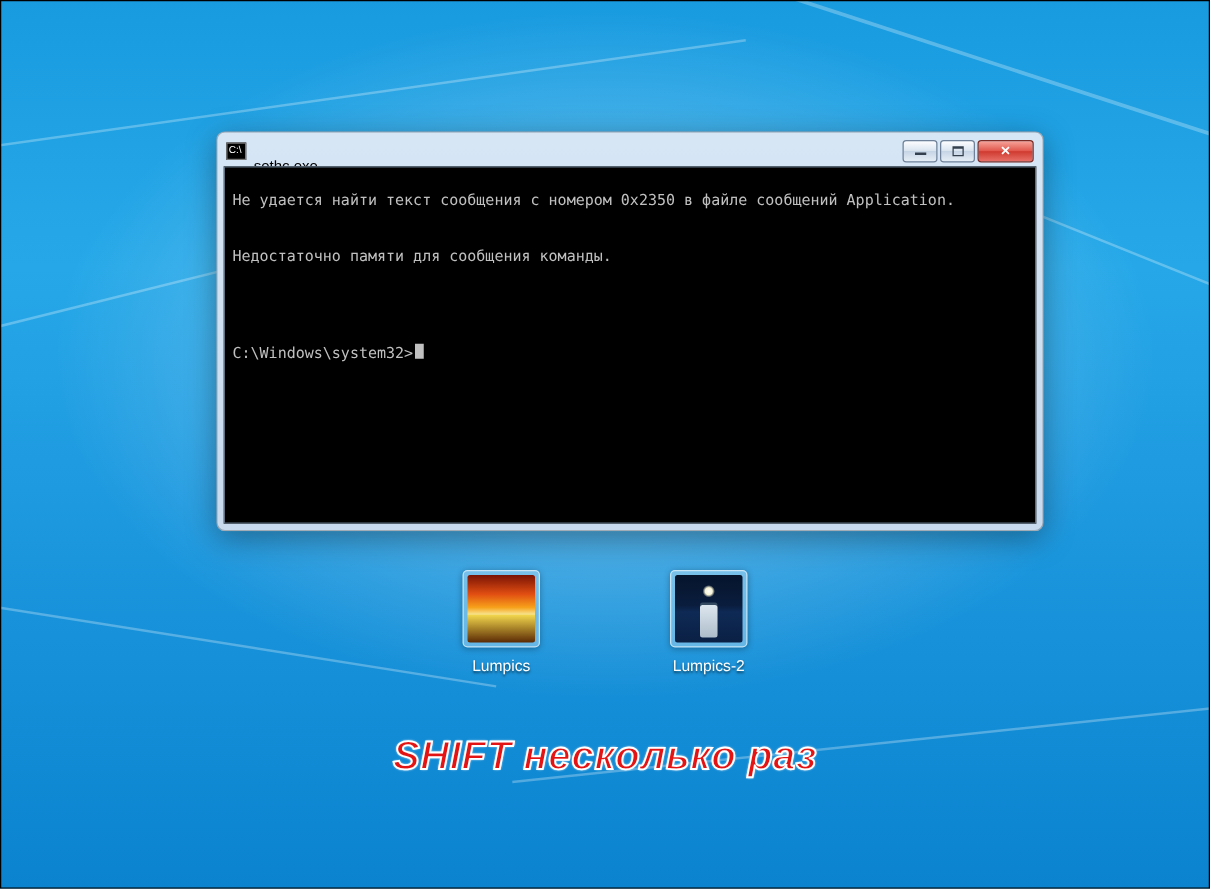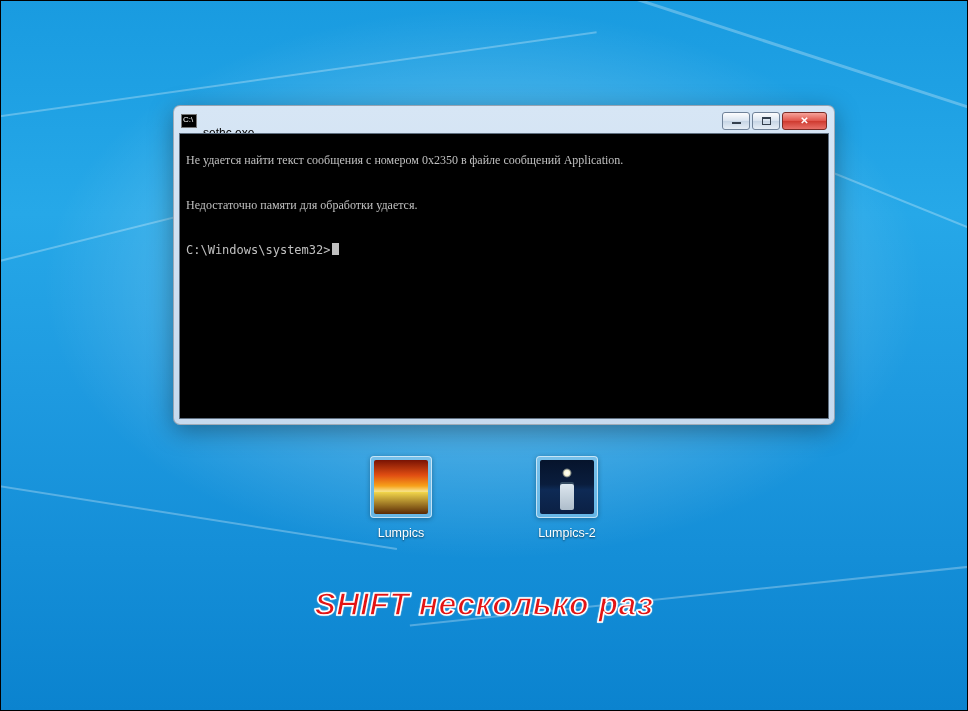--- a/index.html
+++ b/index.html
@@ -53,22 +53,22 @@
     background: linear-gradient(180deg, #f6a39a 0%, #e1574d 48%, #cf3b30 52%, #e87068 100%);
     border-color: #7b2b25; color: #fff; font-weight: bold;
   }
   .win-btn .glyph-min { width: 9px; height: 2px; background: #34404e; margin-top: 5px; }
   .win-btn .glyph-max { width: 9px; height: 8px; border: 1px solid #34404e; border-top-width: 2px; }
   .console {
     flex: 1; background: #000; color: #c0c0c0; font-family: "Terminal", "Consolas", monospace;
     font-size: 12px; line-height: 15px; padding: 4px 6px; white-space: pre-wrap; word-break: break-word;
     border: 1px solid #5f6f80;
   }
-  .console .line { display: block; font-family: Liberation Serif, serif; }
-  .console .prompt-line { display: flex; }
+  .console .line { display: block; }
+  .console .prompt-line { display: flex; margin-top: 32px; }
   .cursor { display:inline-block; width:7px; height:12px; background:#c0c0c0; margin-left:1px; vertical-align: -1px; animation: blink 1s step-end infinite; }
   @keyframes blink { 50% { opacity: 0; } }
 
   
   .users { position: absolute; left: 0; top: 456px; width: 100%; display: flex; justify-content: center; gap: 104px; }
   .user-tile { display: flex; flex-direction: column; align-items: center; color: #fff; font-size: 12.5px; text-shadow: 0 1px 2px rgba(0,0,0,0.6); }
   .avatar-frame {
     width: 62px; height: 62px; padding: 3px; border-radius: 4px;
     background: rgba(255,255,255,0.3); border: 1px solid rgba(255,255,255,0.6);
     box-shadow: 0 1px 5px rgba(0,0,0,0.3);
@@ -117,21 +117,21 @@
             <div class="glyph-max"></div>
           </div>
         <div class="win-btn close" title="Close">
             <span>✕</span>
           </div>
       </div>
     </div>
     <div class="console">
 <span class="line">Не удается найти текст сообщения с номером 0x2350 в файле сообщений Application.</span>
 <span class="line"></span>
-<span class="line">Недостаточно памяти для обработки удается.</span>
+<span class="line">Недостаточно памяти для сообщения команды.</span>
 <span class="line"></span>
 <span class="prompt-line"><span>C:\Windows\system32&gt;</span><span class="cursor"></span></span>
     </div>
   </div>
 
   <div class="users">
     <div class="user-tile">
       <div class="avatar-frame">
         <div class="avatar-inner av1"></div>
       </div>

